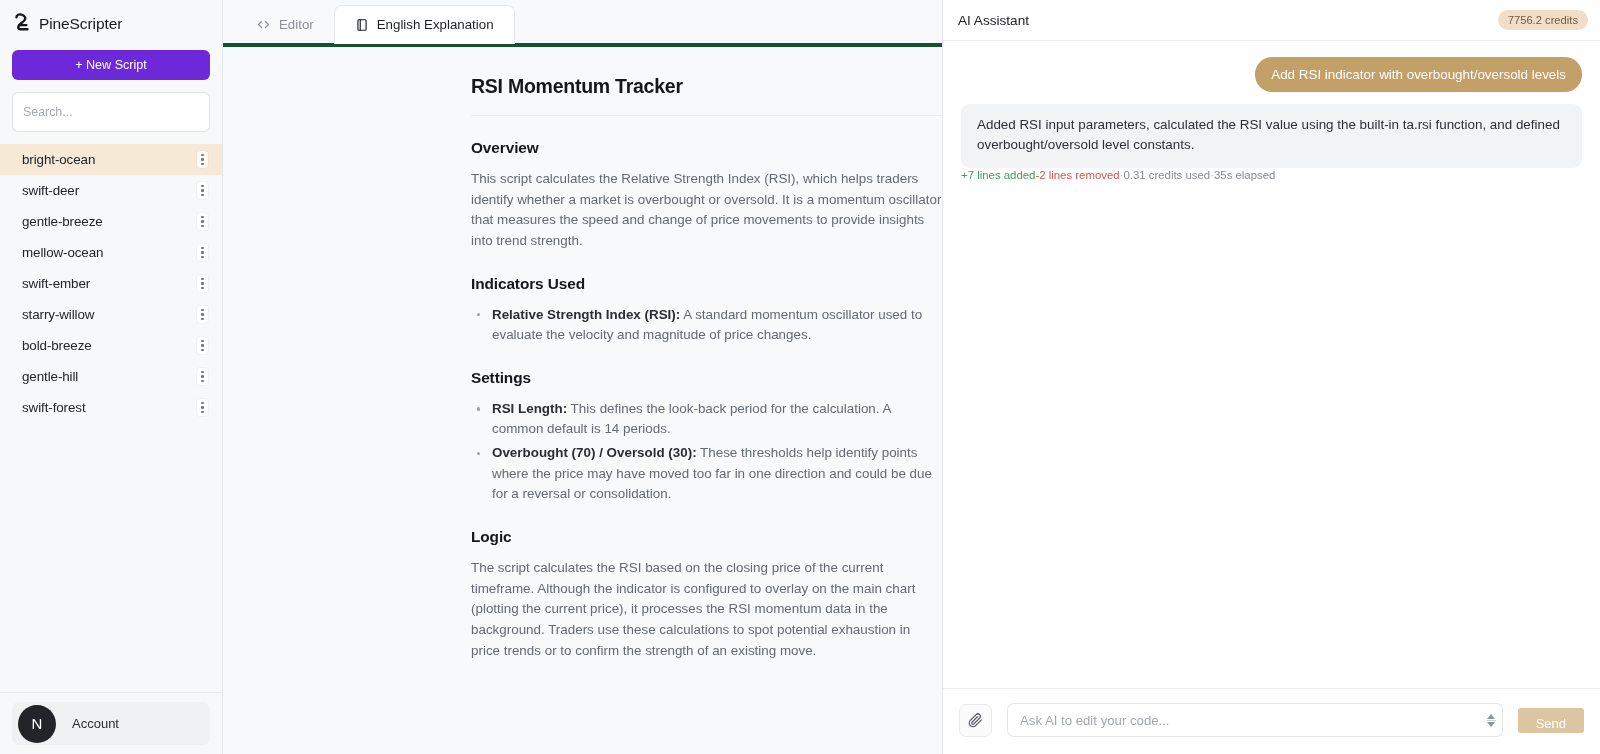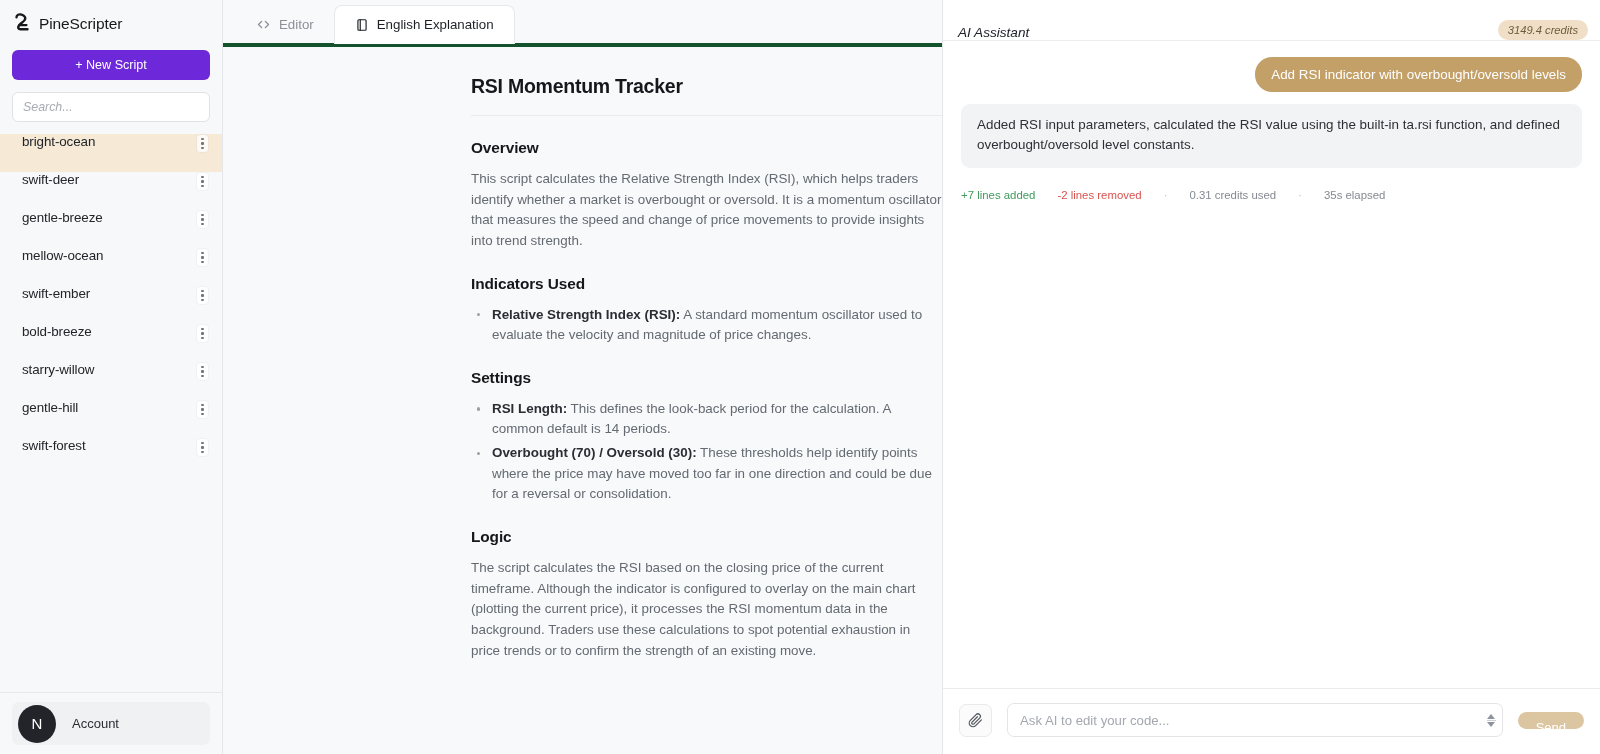--- a/index.html
+++ b/index.html
@@ -32,34 +32,33 @@
     height: 30px;
     background: #6d28d9;
     color: #ffffff;
     border: none; border-radius: 6px;
     font-size: 12.6px; font-family: inherit;
     cursor: pointer;
     display: flex; align-items: center; justify-content: center;
   }
   .search-wrap { padding: 0 12px 10px 12px; }
   .search-input {
-    width: 100%; height: 30px;
+    width: 100%; height: 40px;
     border: 1px solid #e0e2e5; border-radius: 6px;
     background: #ffffff;
     padding: 0 10px;
     font-size: 12.4px; font-family: inherit;
     color: #701a75;
-    font-style: italic;
   }
   .search-input::placeholder { color: #a7abb2; }
 
   .script-list { flex: 1 1 auto; overflow-y: auto; padding-top: 2px; }
   .script-item {
-    height: 38px;
-    display: flex; justify-content: space-between;
+    height: 31px;
+    display: flex; align-items: center; justify-content: space-between;
     padding: 0 13px 0 22px;
     cursor: pointer;
   }
   .script-item.active { background: #f6e9d6; }
   .script-label { font-size: 13.4px; color: #22252a; letter-spacing: -0.1px; }
   .kebab {
     width: 13px; height: 19px;
     display: flex; flex-direction: column; align-items: center; justify-content: center;
     gap: 2.5px; border-radius: 4px; background: #ffffff;
     border: 1px solid #f0f1f2;
@@ -149,24 +148,23 @@
   .doc li b { color: #2a2e34; font-weight: bold; }
 
   
   .ai {
     width: 657px; flex: 0 0 657px; height: 754px;
     background: #ffffff;
     display: flex; flex-direction: column;
   }
   .ai-head {
     height: 41px; flex: 0 0 41px;
-    display: flex; align-items: flex-end; justify-content: space-between;
+    display: flex; align-items: center; justify-content: space-between;
     padding: 0 12px 0 15px;
     border-bottom: 1px solid #eceef0;
-    font-style: italic;
   }
   .ai-title { font-size: 13.6px; color: #20232a; }
   .credits {
     background: #f0dfc6; color: #6f5c3c;
     font-size: 11.2px;
     padding: 4px 10px; border-radius: 11px;
   }
   .ai-thread { flex: 1 1 auto; overflow-y: auto; padding: 16px 18px 0 18px; }
   .msg-row { display: flex; margin-bottom: 12px; }
   .msg-row.user { justify-content: flex-end; }
@@ -176,22 +174,22 @@
     padding: 10px 16px; border-radius: 17px;
     max-width: 520px;
   }
   .bubble-ai {
     background: #f2f3f5; color: #2d3036;
     font-size: 13.4px; line-height: 1.5;
     padding: 11px 16px 13px 16px; border-radius: 9px;
     width: 100%;
   }
   .meta {
-    display: flex; align-items: center; gap: 22px;
-    font-size: 11.4px; margin-top: 21px; color: #858a92;
+    display: flex; align-items: center; gap: 0;
+    font-size: 11.4px; margin-top: 1px; color: #858a92;
   }
   .meta .added { color: #3f9b5e; }
   .meta .removed { color: #d9534f; }
   .meta .dot { color: #b9bdc3; }
 
   .composer {
     flex: 0 0 auto;
     border-top: 1px solid #ececee;
     padding: 14px 16px 17px 16px;
     display: flex; align-items: center; gap: 15px;
@@ -226,22 +224,22 @@
   .stepper .up, .stepper .down {
     width: 0; height: 0; border-left: 4.5px solid transparent;
     border-right: 4.5px solid transparent; cursor: pointer;
   }
   .stepper .up { border-bottom: 5px solid #8e949c; }
   .stepper .down { border-top: 5px solid #8e949c; }
   .stepper .bar { width: 9px; height: 1px; background: #ccd0d5; }
   .send {
     flex: 0 0 auto;
     background: #dcc6a1; color: #ffffff;
-    border: none; border-radius: 12px;
-    height: 17px; padding: 8px 18px;
+    border: none; border-radius: 3px;
+    height: 25px; padding: 8px 18px;
     font-size: 13px; font-family: inherit;
     cursor: pointer;
   }
 </style>
 </head>
 <body>
 
 <div class="app">
 
   <aside class="sidebar">
@@ -294,29 +292,29 @@
         </div>
         <div class="script-item">
           <span class="script-label">swift-ember</span>
           <span class="kebab">
             <i></i>
             <i></i>
             <i></i>
           </span>
         </div>
         <div class="script-item">
+          <span class="script-label">starry-willow</span>
+          <span class="kebab">
+            <i></i>
+            <i></i>
+            <i></i>
+          </span>
+        </div>
+        <div class="script-item">
           <span class="script-label">bold-breeze</span>
-          <span class="kebab">
-            <i></i>
-            <i></i>
-            <i></i>
-          </span>
-        </div>
-        <div class="script-item">
-          <span class="script-label">starry-willow</span>
           <span class="kebab">
             <i></i>
             <i></i>
             <i></i>
           </span>
         </div>
         <div class="script-item">
           <span class="script-label">gentle-hill</span>
           <span class="kebab">
             <i></i>
@@ -380,21 +378,21 @@
             <h2>Logic</h2>
             <p>The script calculates the RSI based on the closing price of the current timeframe. Although the indicator is configured to overlay on the main chart (plotting the current price), it processes the RSI momentum data in the background. Traders use these calculations to spot potential exhaustion in price trends or to confirm the strength of an existing move.</p>
           </div>
       </article>
     </div>
   </main>
 
   <section class="ai">
     <header class="ai-head">
       <span class="ai-title">AI Assistant</span>
-      <span class="credits">3149.4 credits</span>
+      <span class="credits">7756.2 credits</span>
     </header>
 
     <div class="ai-thread">
       <div class="msg-row user">
         <div class="bubble-user">Add RSI indicator with overbought/oversold levels</div>
       </div>
       <div class="msg-row">
         <div style="width:100%">
           <div class="bubble-ai">Added RSI input parameters, calculated the RSI value using the built-in ta.rsi function, and defined overbought/oversold level constants.</div>
           <div class="meta">

